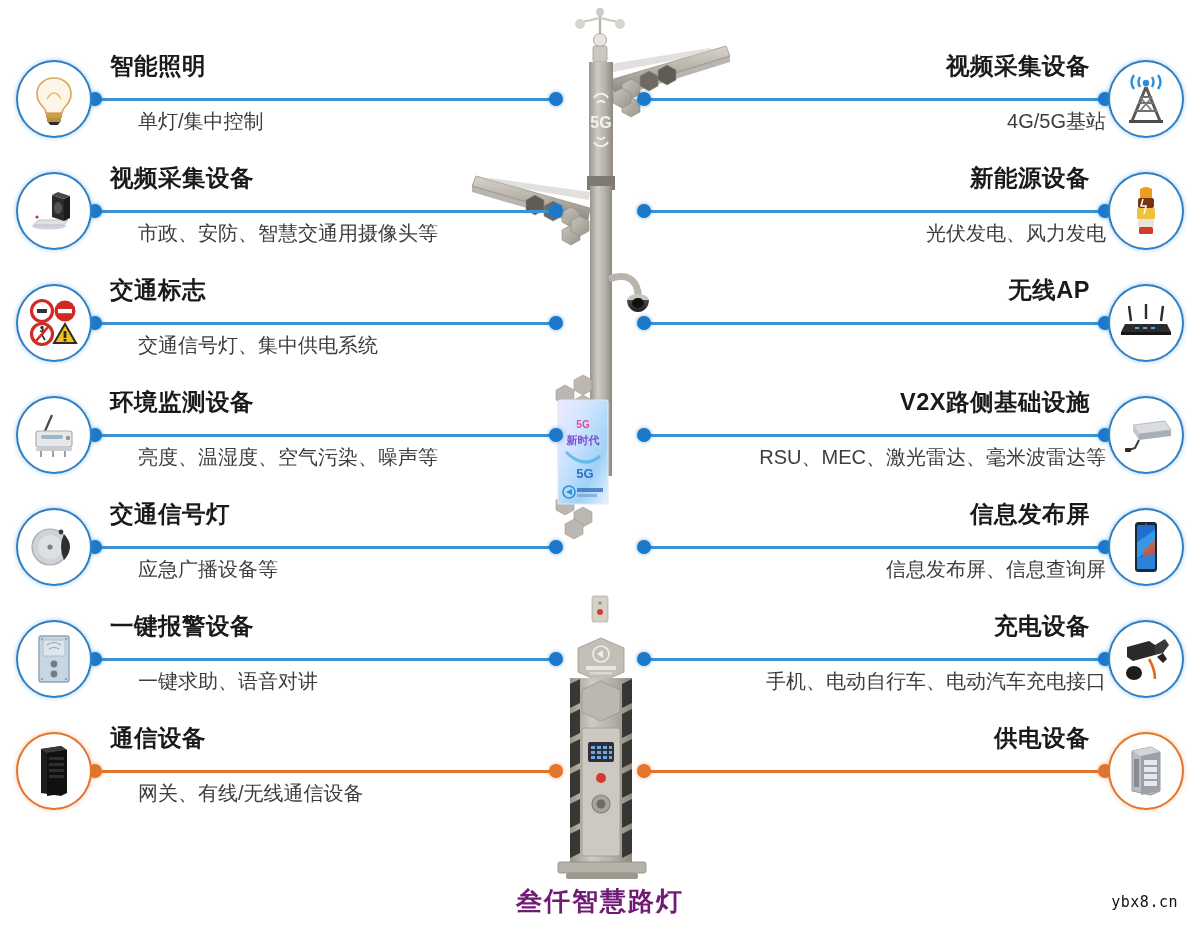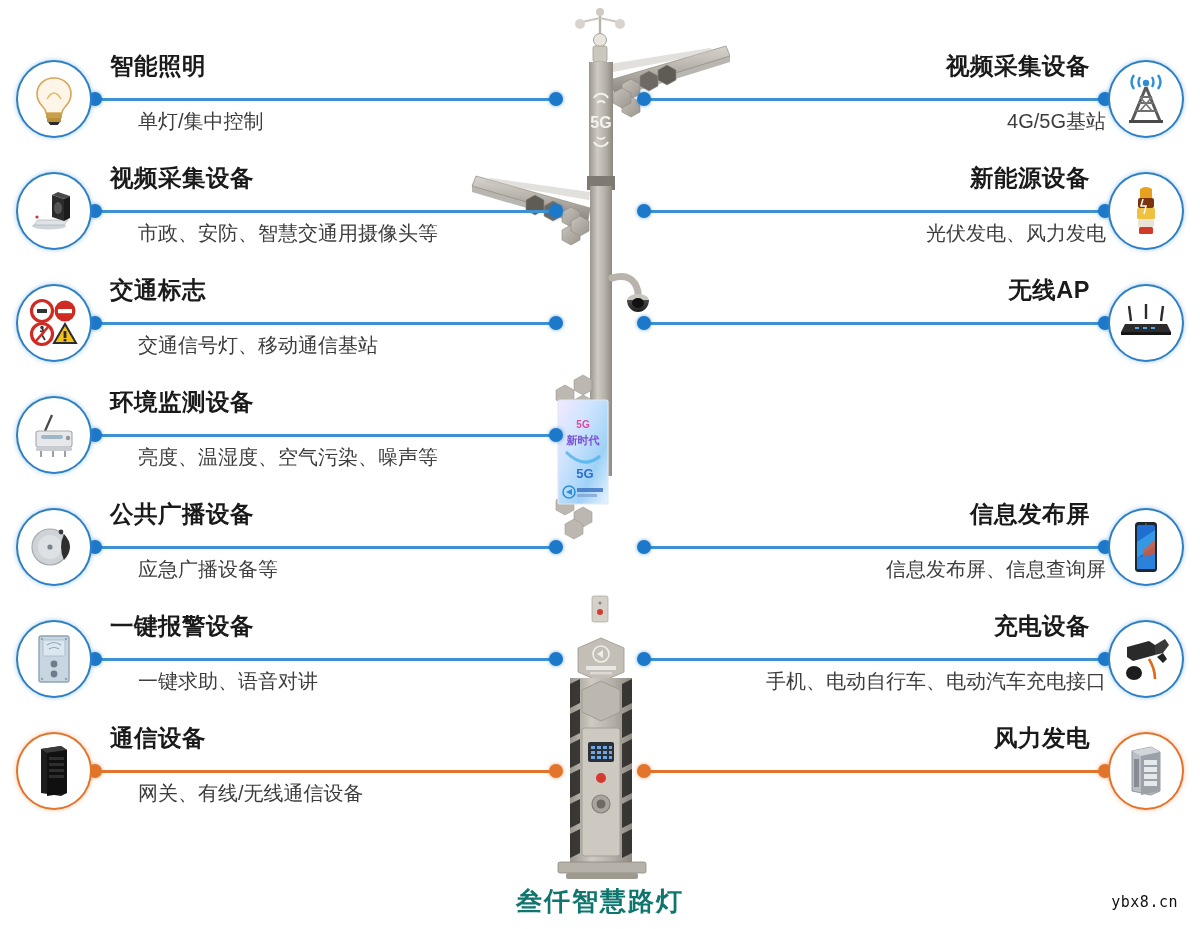--- a/index.html
+++ b/index.html
@@ -70,21 +70,21 @@
   .row.right .title { right:96px; }
   .row.right .desc  { right:80px;text-align:center; }
 
   
   #pole { position:absolute; left:470px; top:0; width:260px; height:890px; z-index:0; }
 
   
   #caption {
     position:absolute; left:0; right:0; top:884px;
     text-align:center;
-    font-size:26px; font-weight:bold; color:#0f766e;
+    font-size:26px; font-weight:bold; color:#701a75;
     letter-spacing:2px;
   }
   #watermark {
     position:absolute; right:22px; top:893px;
     font-family:"DejaVu Sans Mono","Liberation Mono",monospace;
     font-size:15px; color:#111; letter-spacing:.5px;
   }
 </style>
 </head>
 <body>
@@ -301,21 +301,21 @@
         <path d="M7 43 L19 29" stroke="#d02b22" stroke-width="2.6"></path>
         <path d="M36 26 L47 45 L25 45 Z" fill="#f2c21a" stroke="#2b2b2b" stroke-width="2"></path>
         <rect x="34.6" y="33" width="2.8" height="7" fill="#2b2b2b"></rect>
         <rect x="34.6" y="41" width="2.8" height="2.4" fill="#2b2b2b"></rect>
       </svg>
     </div>
     <div class="line blue"></div>
     <div class="dot blue near"></div>
     <div class="dot blue far"></div>
     <div class="title">交通标志</div>
-    <div class="desc">交通信号灯、移动通信基站</div>
+    <div class="desc">交通信号灯、集中供电系统</div>
   </div>
 
   <div class="row left" style="top:378px">
     <div class="bubble blue">
       <svg width="52" height="48" viewBox="0 0 52 48">
         <path d="M24 4 L17 20" stroke="#4a4a4a" stroke-width="2.2" fill="none"></path>
         <rect x="8" y="20" width="36" height="16" rx="2.5" fill="#e6e8ea" stroke="#a8adb3" stroke-width="1.2"></rect>
         <rect x="13" y="24" width="22" height="4" rx="2" fill="#9fb6c6"></rect>
         <circle cx="40" cy="27" r="2.2" fill="#8f959b"></circle>
         <rect x="8" y="36" width="36" height="4" rx="1.5" fill="#c9cdd2"></rect>
@@ -335,21 +335,21 @@
         <ellipse cx="22" cy="23" rx="18" ry="18" fill="#cfd3d8" stroke="#a5aab0" stroke-width="1.2"></ellipse>
         <ellipse cx="22" cy="23" rx="12" ry="12" fill="#dde1e5"></ellipse>
         <circle cx="22" cy="23" r="2.6" fill="#7d828a"></circle>
         <path d="M36 10 q12 13 0 26 q-6 -13 0 -26z" fill="#2e2e2e"></path>
         <circle cx="33" cy="8" r="2.4" fill="#3a3a3a"></circle>
       </svg>
     </div>
     <div class="line blue"></div>
     <div class="dot blue near"></div>
     <div class="dot blue far"></div>
-    <div class="title">公共广播设备</div>
+    <div class="title">交通信号灯</div>
     <div class="desc">应急广播设备等</div>
   </div>
 
   <div class="row left" style="top:602px">
     <div class="bubble blue">
       <svg width="38" height="52" viewBox="0 0 38 52">
         <rect x="4" y="3" width="30" height="46" rx="2" fill="#c8d6e2" stroke="#8fa3b5" stroke-width="1.4"></rect>
         <rect x="8" y="7" width="22" height="16" rx="1.5" fill="#dbe6ef" stroke="#a6b8c8" stroke-width=".8"></rect>
         <path d="M12 12 q7 -5 14 0 M14 16 q5 -3 10 0" stroke="#8fa3b5" stroke-width="1.2" fill="none"></path>
         <circle cx="19" cy="31" r="3.4" fill="#6d7d8c"></circle>
@@ -435,20 +435,36 @@
         <rect x="24" y="25" width="4" height="2" fill="#4fa8e8"></rect>
         <rect x="32" y="25" width="4" height="2" fill="#4fa8e8"></rect>
       </svg>
     </div>
     <div class="line blue"></div>
     <div class="dot blue near"></div>
     <div class="dot blue far"></div>
     <div class="title">无线AP</div>
   </div>
 
+  <div class="row right" style="top:378px">
+    <div class="bubble blue">
+      <svg width="54" height="40" viewBox="0 0 54 40">
+        <path d="M14 10 L46 6 L52 15 L20 19 Z" fill="#dadde0" stroke="#b2b6bb" stroke-width=".9"></path>
+        <path d="M20 19 L52 15 L52 21 L20 25 Z" fill="#a9aeb3"></path>
+        <path d="M14 10 L20 19 L20 25 L14 16 Z" fill="#c2c6cb"></path>
+        <path d="M20 25 L16 33 L10 35" stroke="#3a3a3a" stroke-width="2" fill="none"></path>
+        <rect x="6" y="33" width="6" height="4" rx="1" fill="#2b2b2b"></rect>
+      </svg>
+    </div>
+    <div class="line blue"></div>
+    <div class="dot blue near"></div>
+    <div class="dot blue far"></div>
+    <div class="title">V2X路侧基础设施</div>
+    <div class="desc">RSU、MEC、激光雷达、毫米波雷达等</div>
+  </div>
 
   <div class="row right" style="top:602px">
     <div class="bubble blue">
       <svg width="54" height="48" viewBox="0 0 54 48">
         <path d="M8 12 L30 6 L36 10 L36 20 L14 26 L8 22 Z" fill="#2a2a2a"></path>
         <path d="M36 10 L46 4 L50 10 L44 18 L36 20 Z" fill="#3a3a3a"></path>
         <path d="M44 18 L48 24 L44 28 L38 22 Z" fill="#222"></path>
         <path d="M30 24 q6 10 6 20" stroke="#e06a1a" stroke-width="2.6" fill="none"></path>
         <ellipse cx="15" cy="38" rx="8" ry="7" fill="#1d1d1d"></ellipse>
       </svg>
@@ -487,19 +503,19 @@
         <rect x="17" y="15" width="13" height="5" fill="#e6e9ec"></rect>
         <rect x="17" y="22" width="13" height="5" fill="#e6e9ec"></rect>
         <rect x="17" y="29" width="13" height="5" fill="#e6e9ec"></rect>
         <rect x="17" y="36" width="13" height="5" fill="#e6e9ec"></rect>
         <rect x="7" y="14" width="5" height="28" fill="#878c93"></rect>
       </svg>
     </div>
     <div class="line orange"></div>
     <div class="dot orange near"></div>
     <div class="dot orange far"></div>
-    <div class="title">风力发电</div>
+    <div class="title">供电设备</div>
   </div>
 
   <div id="caption">叁仟智慧路灯</div>
   <div id="watermark">ybx8.cn</div>
 
 </div>
 
 </body></html>

